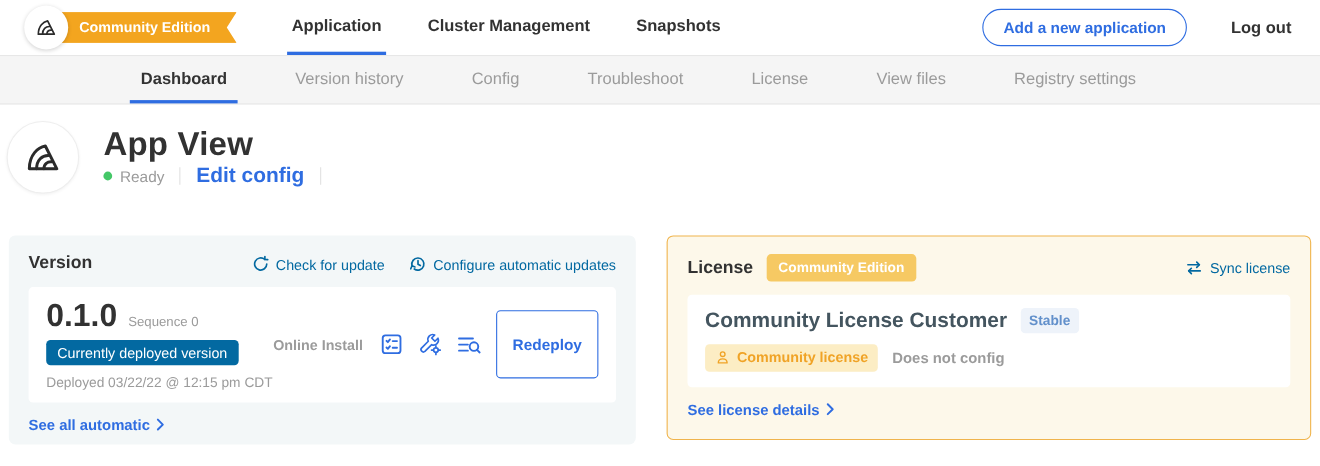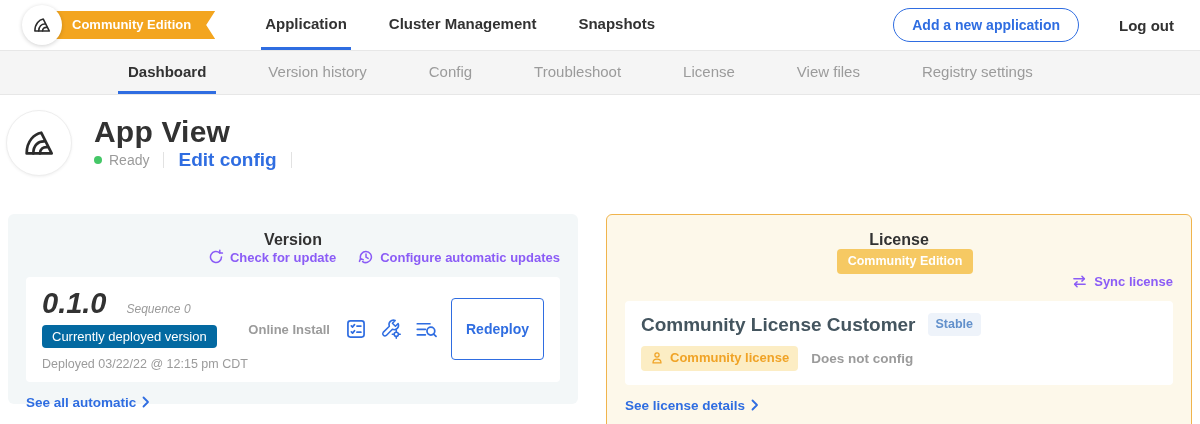--- a/index.html
+++ b/index.html
@@ -57,29 +57,29 @@
   .app-title-block { margin-left: 22px; }
   .app-title { font-size: 30px; font-weight: 700; letter-spacing: .2px; color: #323232; }
   .status-row { display: flex; align-items: center; margin-top: 0; }
   .dot { width: 8px; height: 8px; border-radius: 50%; background: #44c767; margin-right: 7px; }
   .status-text { color: #9b9b9b; font-size: 14px; font-weight: 500; }
   .vdiv { width: 1px; height: 16px; background: #e2e2e2; margin: 0 14px; }
   .edit-config { color: #2f6de1; font-size: 19px; font-weight: 700; cursor: pointer; }
 
   
   .cards { display: flex; gap: 28px; padding: 0 8px; margin-top: 38px; align-items: flex-start; }
-  .card-head { display: flex; align-items: center; flex-direction: column; }
+  .card-head { display: flex; align-items: center; }
   .card-title { font-size: 16px; font-weight: 700; color: #323232; }
   .head-links { margin-left: auto; display: flex; gap: 22px; }
-  .blue-link { display: inline-flex; align-items: center; gap: 6px; color: #8b5cf6; font-size: 13px; font-weight: 700; cursor: pointer; white-space: nowrap; }
+  .blue-link { display: inline-flex; align-items: center; gap: 6px; color: #0369a1; font-size: 13px; font-weight: 400; cursor: pointer; white-space: nowrap; }
   .see-link { margin-top: 13px; display: inline-flex; align-items: center; gap: 6px; color: #2f6de1; font-size: 13.5px; font-weight: 700; cursor: pointer; }
 
   .version-card { width: 570px; height: 190px; background: #f3f7f8; border-radius: 6px; padding: 17px 18px; }
   .version-inner { margin-top: 12px; background: #fff; border-radius: 4px; padding: 11px 16px; display: flex; align-items: center; }
-  .ver-row1 { display: flex; align-items: baseline; gap: 20px; font-style: italic; }
+  .ver-row1 { display: flex; align-items: baseline; gap: 10px; }
   .ver-num { font-size: 29px; font-weight: 700; line-height: 1.1; color: #323232; }
   .ver-seq { color: #9b9b9b; font-size: 12px; font-weight: 500; }
   .deployed-badge {
     display: inline-block; margin-top: 5px; background: #0369a1; color: #fff; font-size: 13px;
     font-weight: 400; padding: 5px 10px; border-radius: 4px; line-height: 1;
   }
   .deployed-at { margin-top: 9px; color: #9b9b9b; font-size: 12.5px; font-weight: 500; }
   .ver-right { margin-left: auto; display: flex; align-items: center; gap: 13px; }
   .install-type { color: #9b9b9b; font-size: 13px; font-weight: 700; margin-right: 2px; }
   .icon-btn { color: #2f6de1; cursor: pointer; display: flex; }

